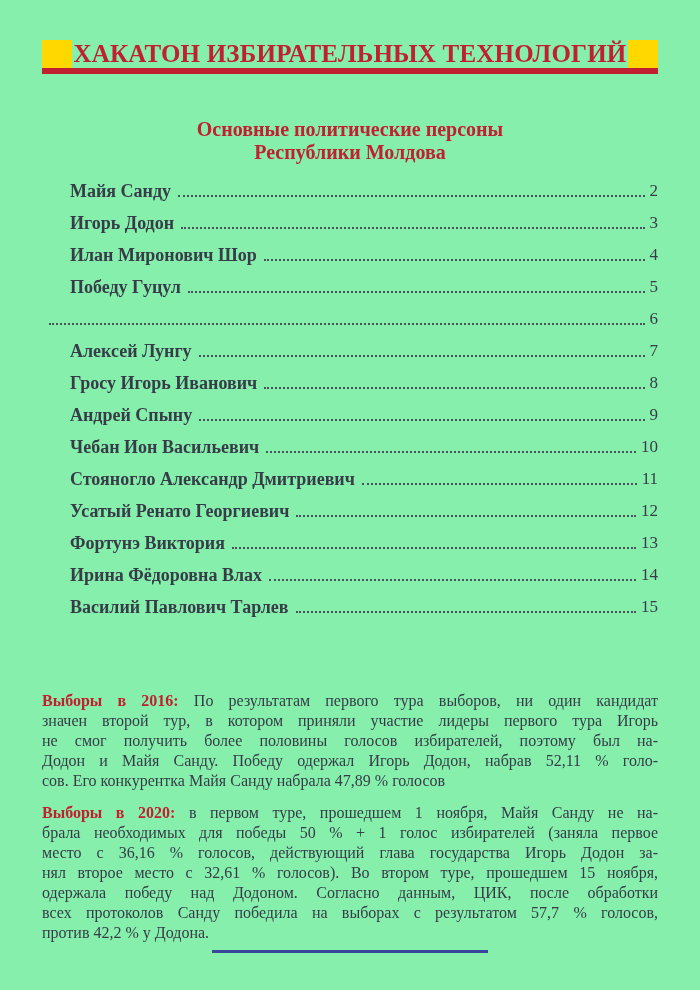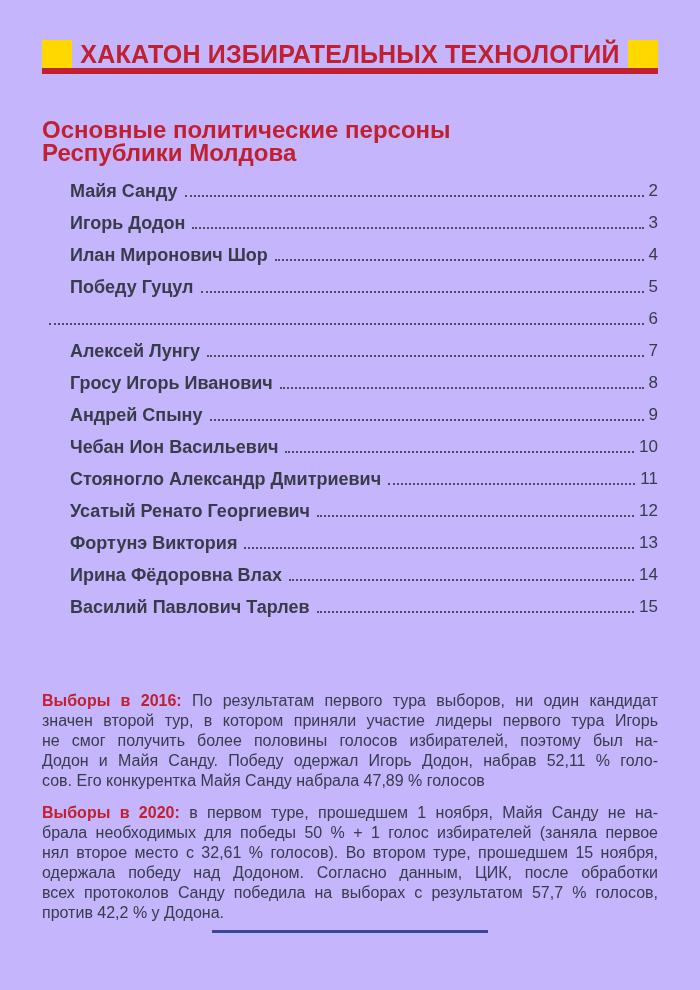--- a/index.html
+++ b/index.html
@@ -4,39 +4,40 @@
 <style>
   * { margin: 0; padding: 0; box-sizing: border-box; }
   html, body {
     width: 700px; height: 990px;
     background: #ffffff;
     font-family: "Liberation Sans", sans-serif;
   }
   .page {
     position: relative;
     width: 700px; height: 990px;
-    background: #c4b5fd;
+    background: #86efac;
     overflow: hidden;
+    font-family: Liberation Serif, serif;
   }
   .content { padding: 40px 42px 0 42px; }
 
   
   .header-row { display: flex; align-items: stretch; height: 28px; }
   .sq { width: 30px; background: #ffd800; flex: 0 0 30px; }
   .header-title {
     flex: 1; text-align: center; white-space: nowrap;
     font-weight: bold; font-size: 25px; line-height: 28px;
     color: #c0202f; letter-spacing: 0.2px;
   }
   .header-bar { height: 6px; background: #c0202f; }
 
   
   .doc-title {
-    margin-top: 44px; text-align: left;
-    font-weight: bold; font-size: 24px; line-height: 23px;
+    margin-top: 44px; text-align: center;
+    font-weight: bold; font-size: 20px; line-height: 23px;
     color: #c0202f;
   }
 
   
   .toc { margin-top: 5px; }
   .toc-row { display: flex; align-items: flex-end; height: 32px; cursor: pointer; }
   .toc-name {
     font-weight: bold; font-size: 18px; line-height: 20px;
     color: #363c48; white-space: nowrap; margin-left: 28px;
   }
@@ -163,20 +164,21 @@
         <div class="para-line"><span class="para-label">Выборы в 2016:</span> <span>По результатам первого тура выборов, ни один кандидат</span></div>
         <div class="para-line">значен второй тур, в котором приняли участие лидеры первого тура Игорь</div>
         <div class="para-line">не смог получить более половины голосов избирателей, поэтому был на-</div>
         <div class="para-line">Додон и Майя Санду. Победу одержал Игорь Додон, набрав 52,11 % голо-</div>
         <div class="para-line last">сов. Его конкурентка Майя Санду набрала 47,89 % голосов</div>
       </div>
 
       <div class="para">
         <div class="para-line"><span class="para-label">Выборы в 2020:</span> <span>в первом туре, прошедшем 1 ноября, Майя Санду не на-</span></div>
         <div class="para-line">брала необходимых для победы 50 % + 1 голос избирателей (заняла первое</div>
+        <div class="para-line">место с 36,16 % голосов, действующий глава государства Игорь Додон за-</div>
         <div class="para-line">нял второе место с 32,61 % голосов). Во втором туре, прошедшем 15 ноября,</div>
         <div class="para-line">одержала победу над Додоном. Согласно данным, ЦИК, после обработки</div>
         <div class="para-line">всех протоколов Санду победила на выборах с результатом 57,7 % голосов,</div>
         <div class="para-line last">против 42,2 % у Додона.</div>
       </div>
 
     </div>
 
     <div class="footer-line"></div>
 

